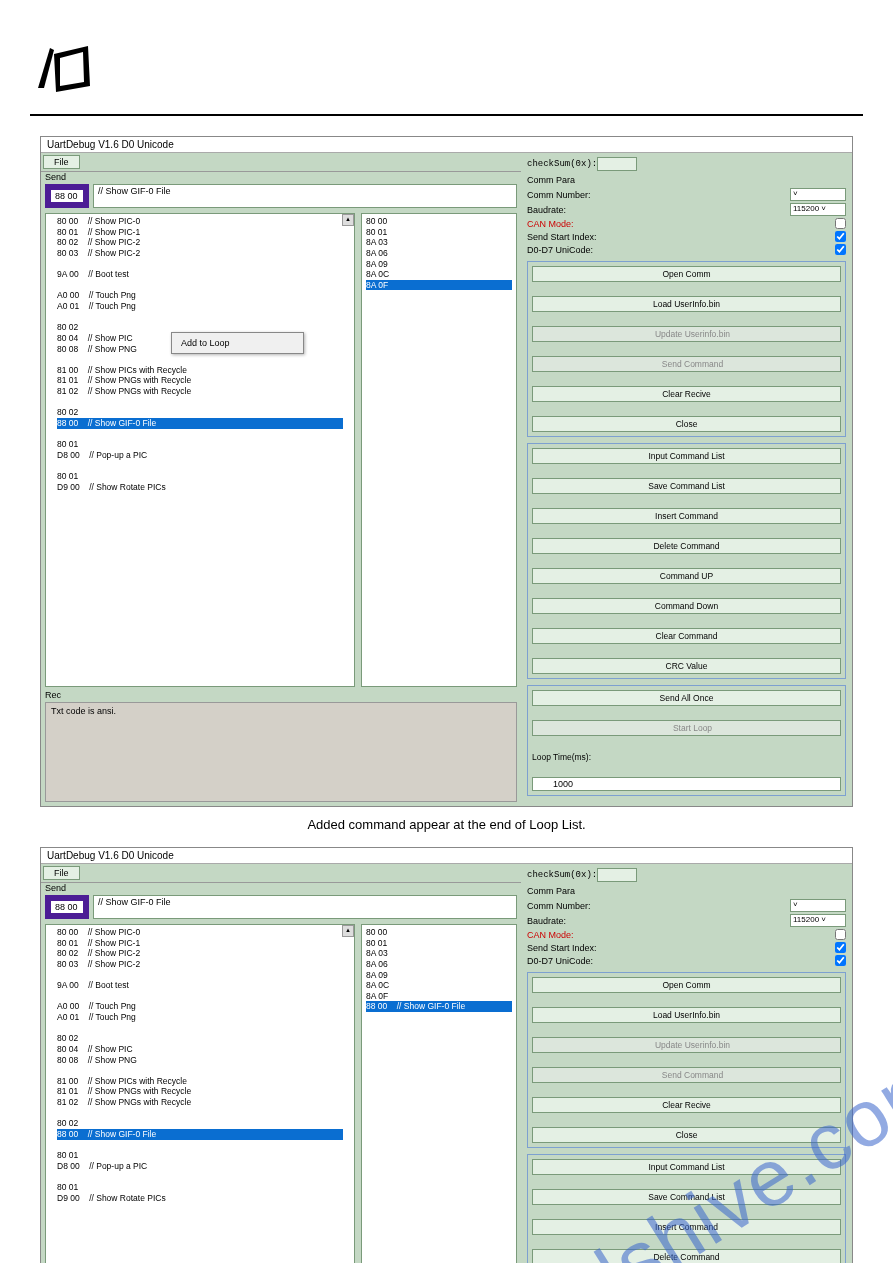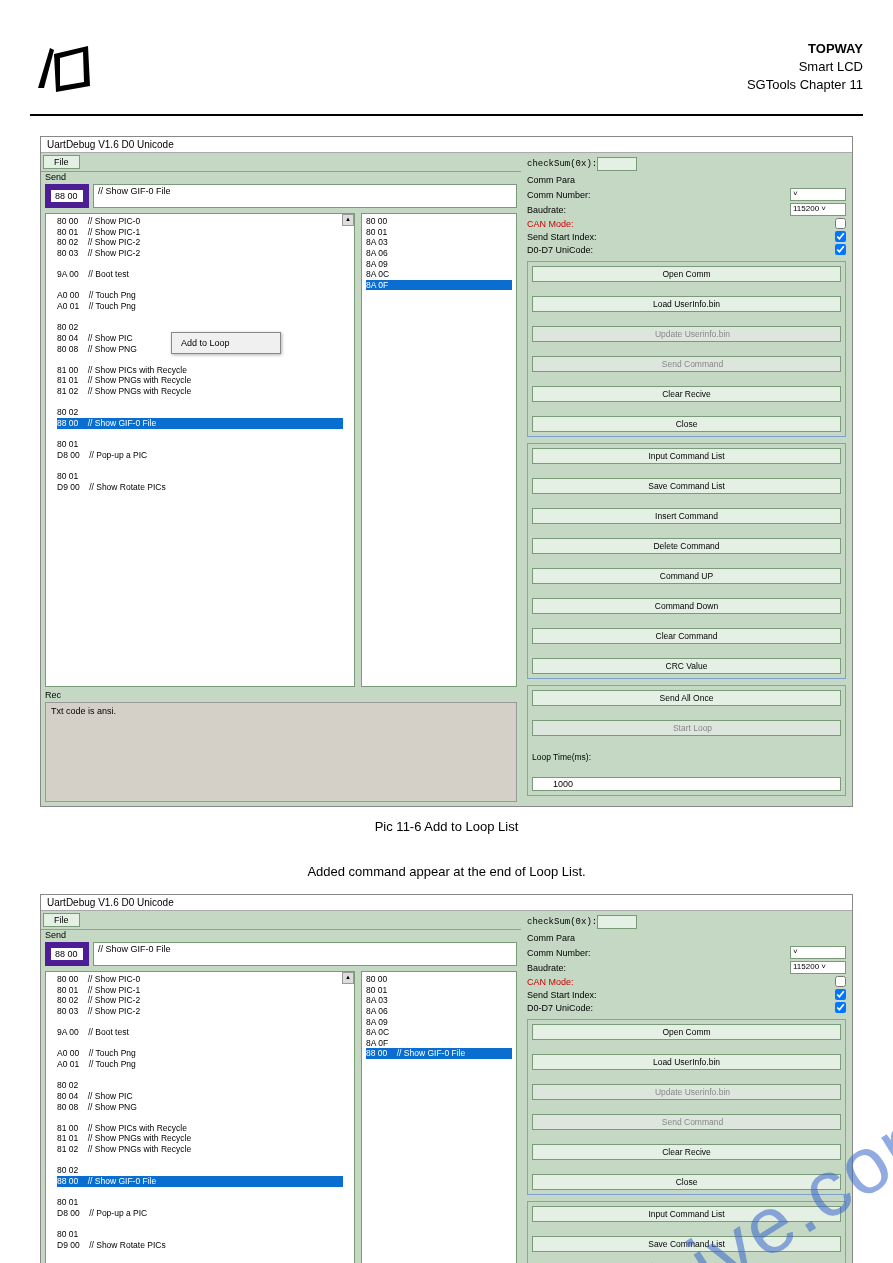--- a/index.html
+++ b/index.html
@@ -36,21 +36,21 @@
   
   .mid-row { display: flex; flex: 1; background: #c4d8c4; padding: 3px 4px; gap: 6px; min-height: 200px; }
   .cmd-list { background: #fff; border: 1px solid #7a9a7a; flex: 0 0 310px; position: relative; overflow: hidden; padding: 2px 11px; font-size: 8.5px; line-height: 1.25; }
   .loop-list { background: #fff; border: 1px solid #7a9a7a; flex: 1; padding: 2px 4px; font-size: 8.5px; line-height: 1.25; }
   
   .cmd-row { white-space: pre; }
   .cmd-row-sel { background: #0a6ed1; color: #fff; }
   
   .scroll-arrow { position: absolute; right: 0; top: 0; width: 12px; height: 12px; background: #ddd; border: 1px solid #999; font-size: 7px; text-align: center; }
   
-  .ctx-menu { position: absolute; background: #f0f0f0; border: 1px solid #888; left: 130px; top: 195px; width: 110px; font-size: 9px; padding: 2px; box-shadow: 1px 1px 3px rgba(0,0,0,0.3); }
+  .ctx-menu { position: absolute; background: #f0f0f0; border: 1px solid #888; left: 130px; top: 195px; width: 133px; font-size: 9px; padding: 2px; box-shadow: 1px 1px 3px rgba(0,0,0,0.3); }
   .ctx-item { padding: 2px 6px; border: 1px solid transparent; }
   
   .rec-bar { background: #c4d8c4; padding: 0 4px; font-size: 9px; }
   .rec-box { background: #d4d0c8; border: 1px solid #999; margin: 2px 4px 4px 4px; padding: 3px 5px; font-size: 9px; min-height: 100px; }
   
   .checksum-row { display: flex; align-items: center; margin-bottom: 4px; font-family: Liberation Mono, monospace; }
   .checksum-input { background: #e4f0e4; border: 1px solid #7a9a7a; width: 40px; height: 14px; }
   
   .param-box { margin-bottom: 6px; }
   .param-title { font-size: 9px; margin-bottom: 3px; }
@@ -76,25 +76,20 @@
 <body>
 
 <div class="page">
 
   <div class="header-row">
     <div>
       <svg class="logo" viewBox="0 0 70 60">
         <path d="M 8 48 L 20 8 L 24 10 L 14 48 Z" fill="#000"></path>
         <path d="M 24 14 L 58 6 L 60 46 L 26 52 Z M 30 18 L 30 46 L 54 42 L 53 12 Z" fill="#000"></path>
       </svg>
-    </div>
-    <div class="header-text">
-      <div><b>TOPWAY</b></div>
-      <div>Smart LCD</div>
-      <div>SGTools Chapter 11</div>
     </div>
   </div>
 
   <hr class="sep">
 
   <div class="screenshot-wrap">
     <div class="app-window">
       <div class="titlebar">UartDebug V1.6 D0 Unicode</div>
       <div class="app-body">
         <div class="left-col">
@@ -202,21 +197,20 @@
               <div class="r-btn">Send All Once</div>
               <div class="r-btn disabled">Start Loop</div>
               <div class="loop-time-row">Loop Time(ms):</div>
               <input class="loop-time-input" value="1000" style="">
             </div>
           </div>
       </div>
     </div>
   </div>
 
-  <div class="caption caption-after">Pic 11-6 Add to Loop List</div>
   <div class="caption">Added command appear at the end of Loop List.</div>
 
   <div style="position:relative;">
     <div class="watermark wm1">manualshive.com</div>
   </div>
 
   <div class="screenshot-wrap" style="margin-top:10px;">
     <div class="app-window">
       <div class="titlebar">UartDebug V1.6 D0 Unicode</div>
       <div class="app-body">

